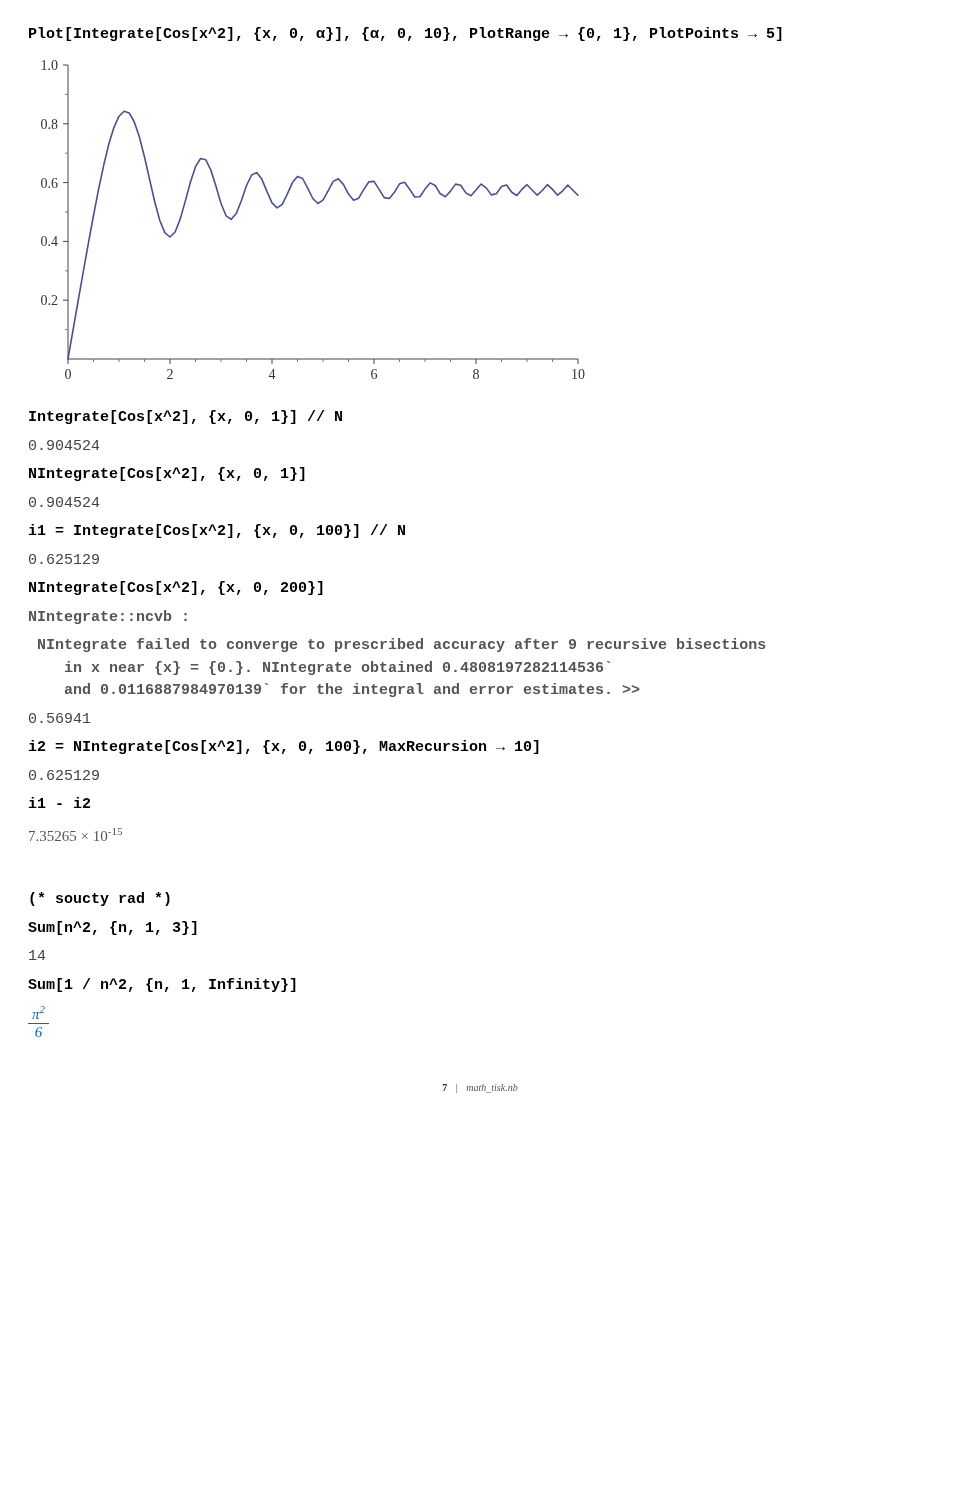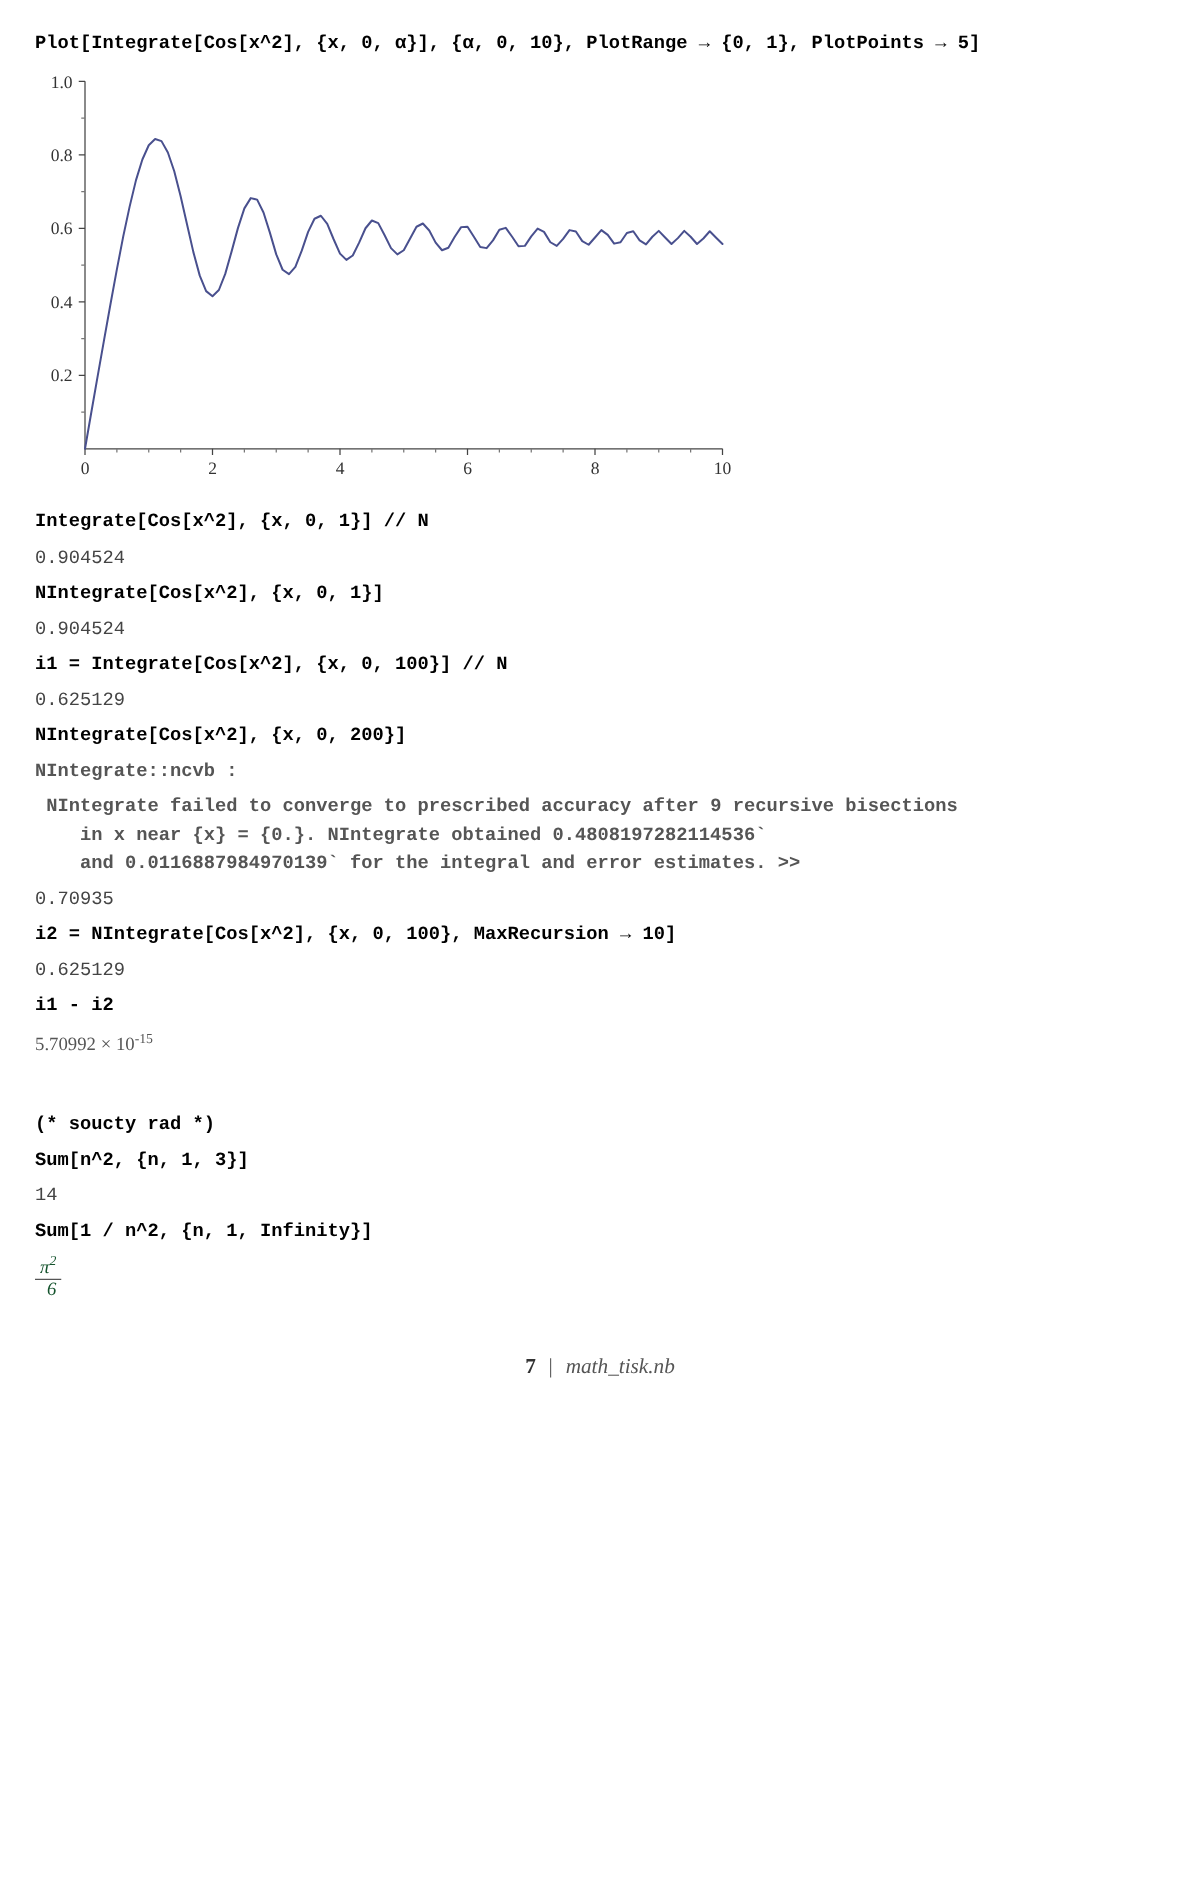--- a/index.html
+++ b/index.html
@@ -24,42 +24,42 @@
     font-family: "Courier New", Courier, monospace;
     color: #555;
     margin-top: 6px;
     margin-bottom: 6px;
     white-space: pre-wrap;
     font-weight: bold;
   }
   .footer {
     text-align: center;
     font-family: Georgia, "Times New Roman", serif;
-    font-size: 17px;
+    font-size: 10px;
     font-style: italic;
     color: #555;
     margin-top: 40px;
   }
   .footer .pagenum {
     font-weight: bold;
     font-style: normal;
     color: #333;
   }
   .footer .sep {
     font-style: normal;
     margin: 0 6px;
   }
   .big-gap { height: 36px; }
   .fraction {
     display: inline-block;
     vertical-align: middle;
-    text-align: right;
+    text-align: center;
     font-style: italic;
     font-family: Georgia, "Times New Roman", serif;
-    color: #14532d;
+    color: #0369a1;
     line-height: 1.1;
   }
   .fraction .num {
     display: block;
     border-bottom: 1px solid #555;
     padding: 0 4px;
   }
   .fraction .den {
     display: block;
     padding: 0 4px;
@@ -144,28 +144,28 @@
 <div class="input">i1 = Integrate[Cos[x^2], {x, 0, 100}] // N</div>
 <div class="output">0.625129</div>
 
 <div class="input">NIntegrate[Cos[x^2], {x, 0, 200}]</div>
 
 <div class="msg">NIntegrate::ncvb :</div>
 <div class="msg"> NIntegrate failed to converge to prescribed accuracy after 9 recursive bisections
     in x near {x} = {0.}. NIntegrate obtained 0.4808197282114536`
     and 0.0116887984970139` for the integral and error estimates. &gt;&gt;</div>
 
-<div class="output">0.70935</div>
+<div class="output">0.56941</div>
 
 <div class="input">i2 = NIntegrate[Cos[x^2], {x, 0, 100}, MaxRecursion → 10]</div>
 <div class="output">0.625129</div>
 
 <div class="input">i1 - i2</div>
 <div class="output sci">
-  <span>5.70992</span><span> × 10</span><span class="sup">-15</span>
+  <span>7.35265</span><span> × 10</span><span class="sup">-15</span>
 </div>
 
 <div class="big-gap"></div>
 
 <div class="input">(* soucty rad *)</div>
 
 <div class="input">Sum[n^2, {n, 1, 3}]</div>
 <div class="output">14</div>
 
 <div class="input">Sum[1 / n^2, {n, 1, Infinity}]</div>

